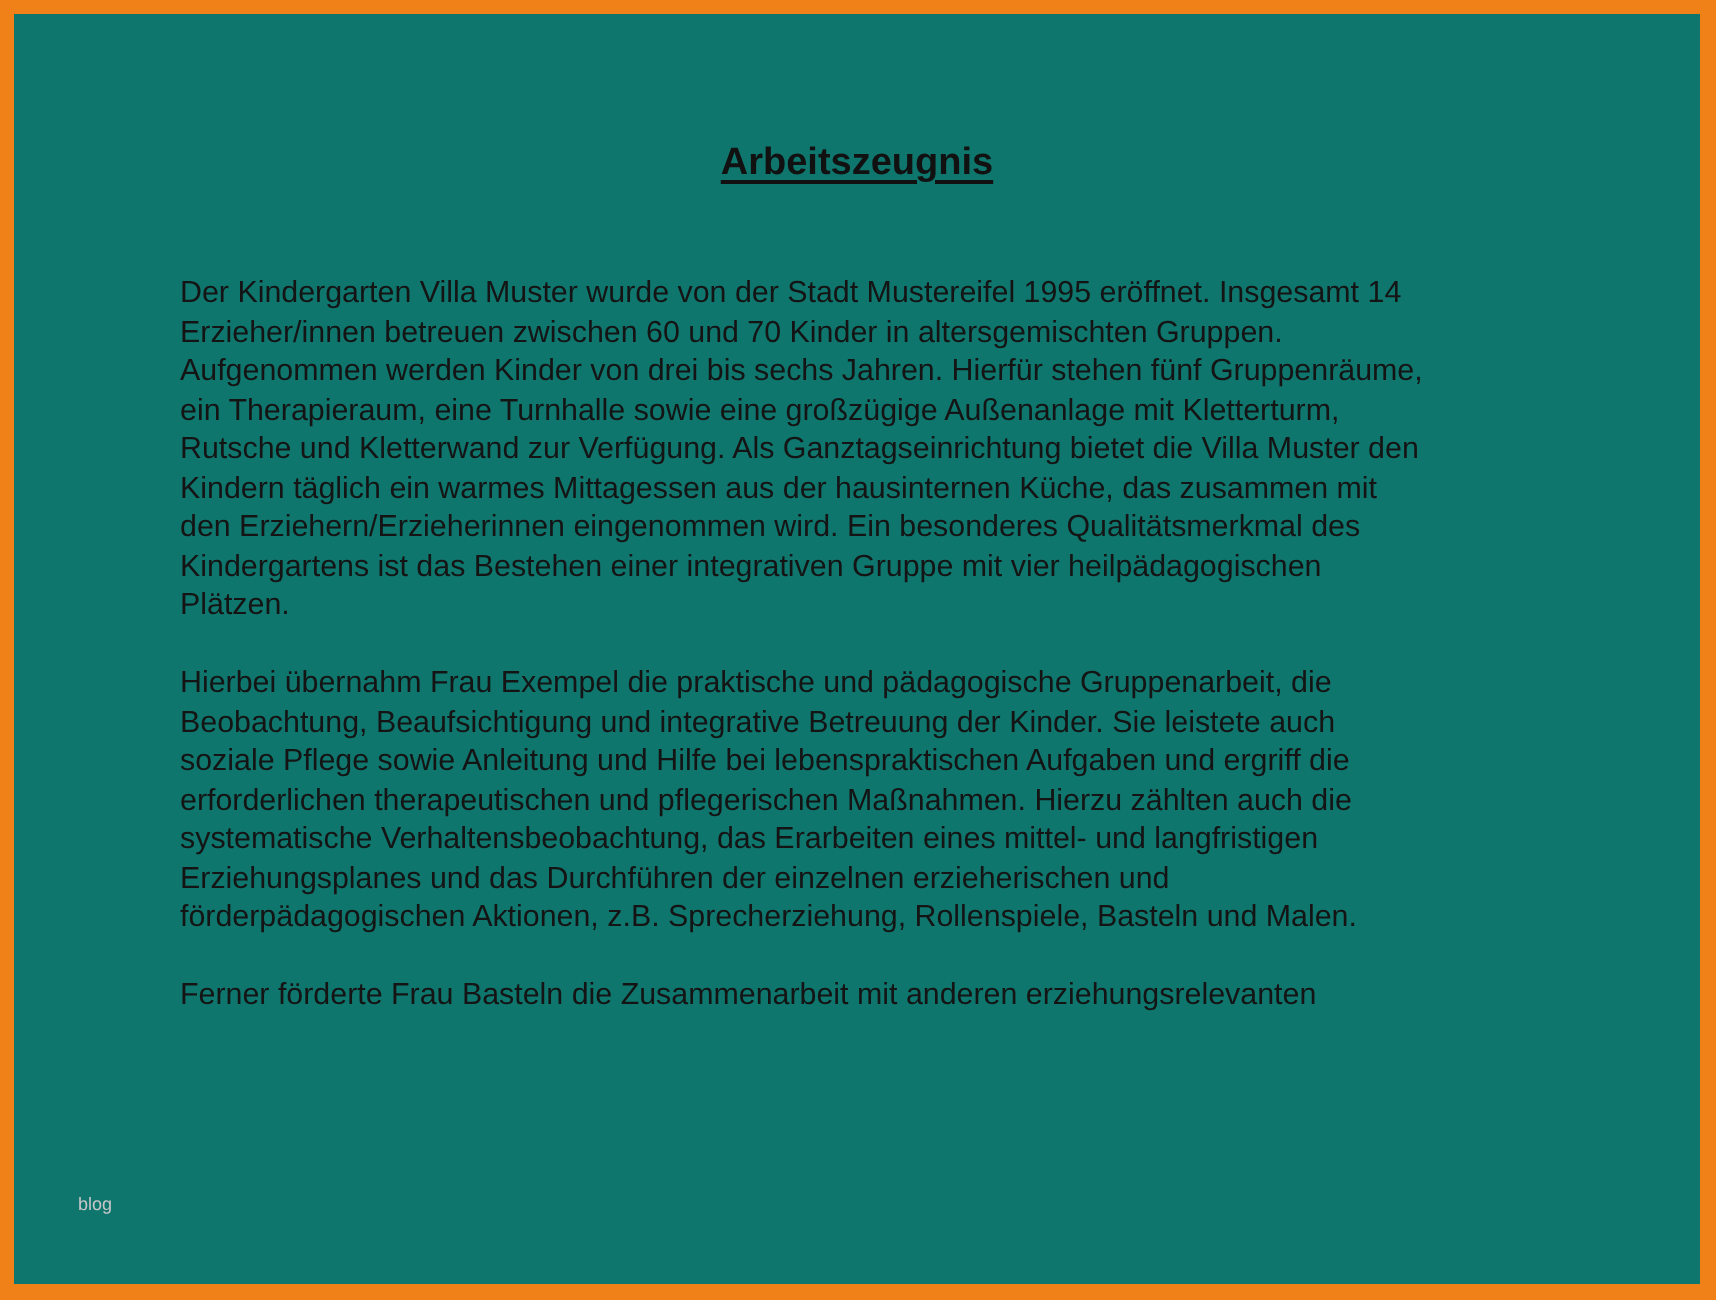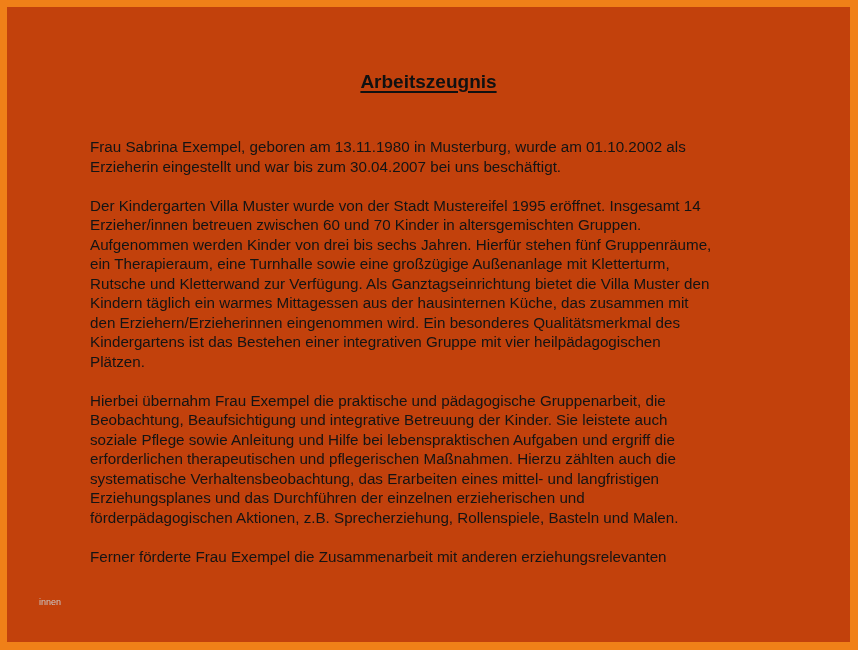--- a/index.html
+++ b/index.html
@@ -13,21 +13,21 @@
       background: #f08018;
       position: relative;
       font-family: "Liberation Sans", sans-serif;
     }
     .page-frame {
       position: absolute;
       left: 7px;
       top: 7px;
       width: 843px;
       height: 635px;
-      background: #c2410c;
+      background: #0f766e;
       overflow: hidden;
     }
     .doc-title {
       position: absolute;
       left: 0;
       width: 100%;
       top: 64px;
       text-align: center;
       font-weight: bold;
       font-size: 19px;
@@ -63,35 +63,33 @@
   </style>
 </head>
 <body>
 
 <div class="page-frame">
   <h1 class="doc-title">
     <span>Arbeitszeugnis</span>
   </h1>
 
   <div class="doc-body">
-    <p>Frau Sabrina Exempel, geboren am 13.11.1980 in Musterburg, wurde am 01.10.2002 als
-Erzieherin eingestellt und war bis zum 30.04.2007 bei uns beschäftigt.</p>
     <p>Der Kindergarten Villa Muster wurde von der Stadt Mustereifel 1995 eröffnet. Insgesamt 14
 Erzieher/innen betreuen zwischen 60 und 70 Kinder in altersgemischten Gruppen.
 Aufgenommen werden Kinder von drei bis sechs Jahren. Hierfür stehen fünf Gruppenräume,
 ein Therapieraum, eine Turnhalle sowie eine großzügige Außenanlage mit Kletterturm,
 Rutsche und Kletterwand zur Verfügung. Als Ganztagseinrichtung bietet die Villa Muster den
 Kindern täglich ein warmes Mittagessen aus der hausinternen Küche, das zusammen mit
 den Erziehern/Erzieherinnen eingenommen wird. Ein besonderes Qualitätsmerkmal des
 Kindergartens ist das Bestehen einer integrativen Gruppe mit vier heilpädagogischen
 Plätzen.</p>
     <p>Hierbei übernahm Frau Exempel die praktische und pädagogische Gruppenarbeit, die
 Beobachtung, Beaufsichtigung und integrative Betreuung der Kinder. Sie leistete auch
 soziale Pflege sowie Anleitung und Hilfe bei lebenspraktischen Aufgaben und ergriff die
 erforderlichen therapeutischen und pflegerischen Maßnahmen. Hierzu zählten auch die
 systematische Verhaltensbeobachtung, das Erarbeiten eines mittel- und langfristigen
 Erziehungsplanes und das Durchführen der einzelnen erzieherischen und
 förderpädagogischen Aktionen, z.B. Sprecherziehung, Rollenspiele, Basteln und Malen.</p>
-    <p>Ferner förderte Frau Exempel die Zusammenarbeit mit anderen erziehungsrelevanten</p>
+    <p>Ferner förderte Frau Basteln die Zusammenarbeit mit anderen erziehungsrelevanten</p>
   </div>
 
-  <div class="watermark">innen</div>
+  <div class="watermark">blog</div>
 </div>
 
 </body></html>

